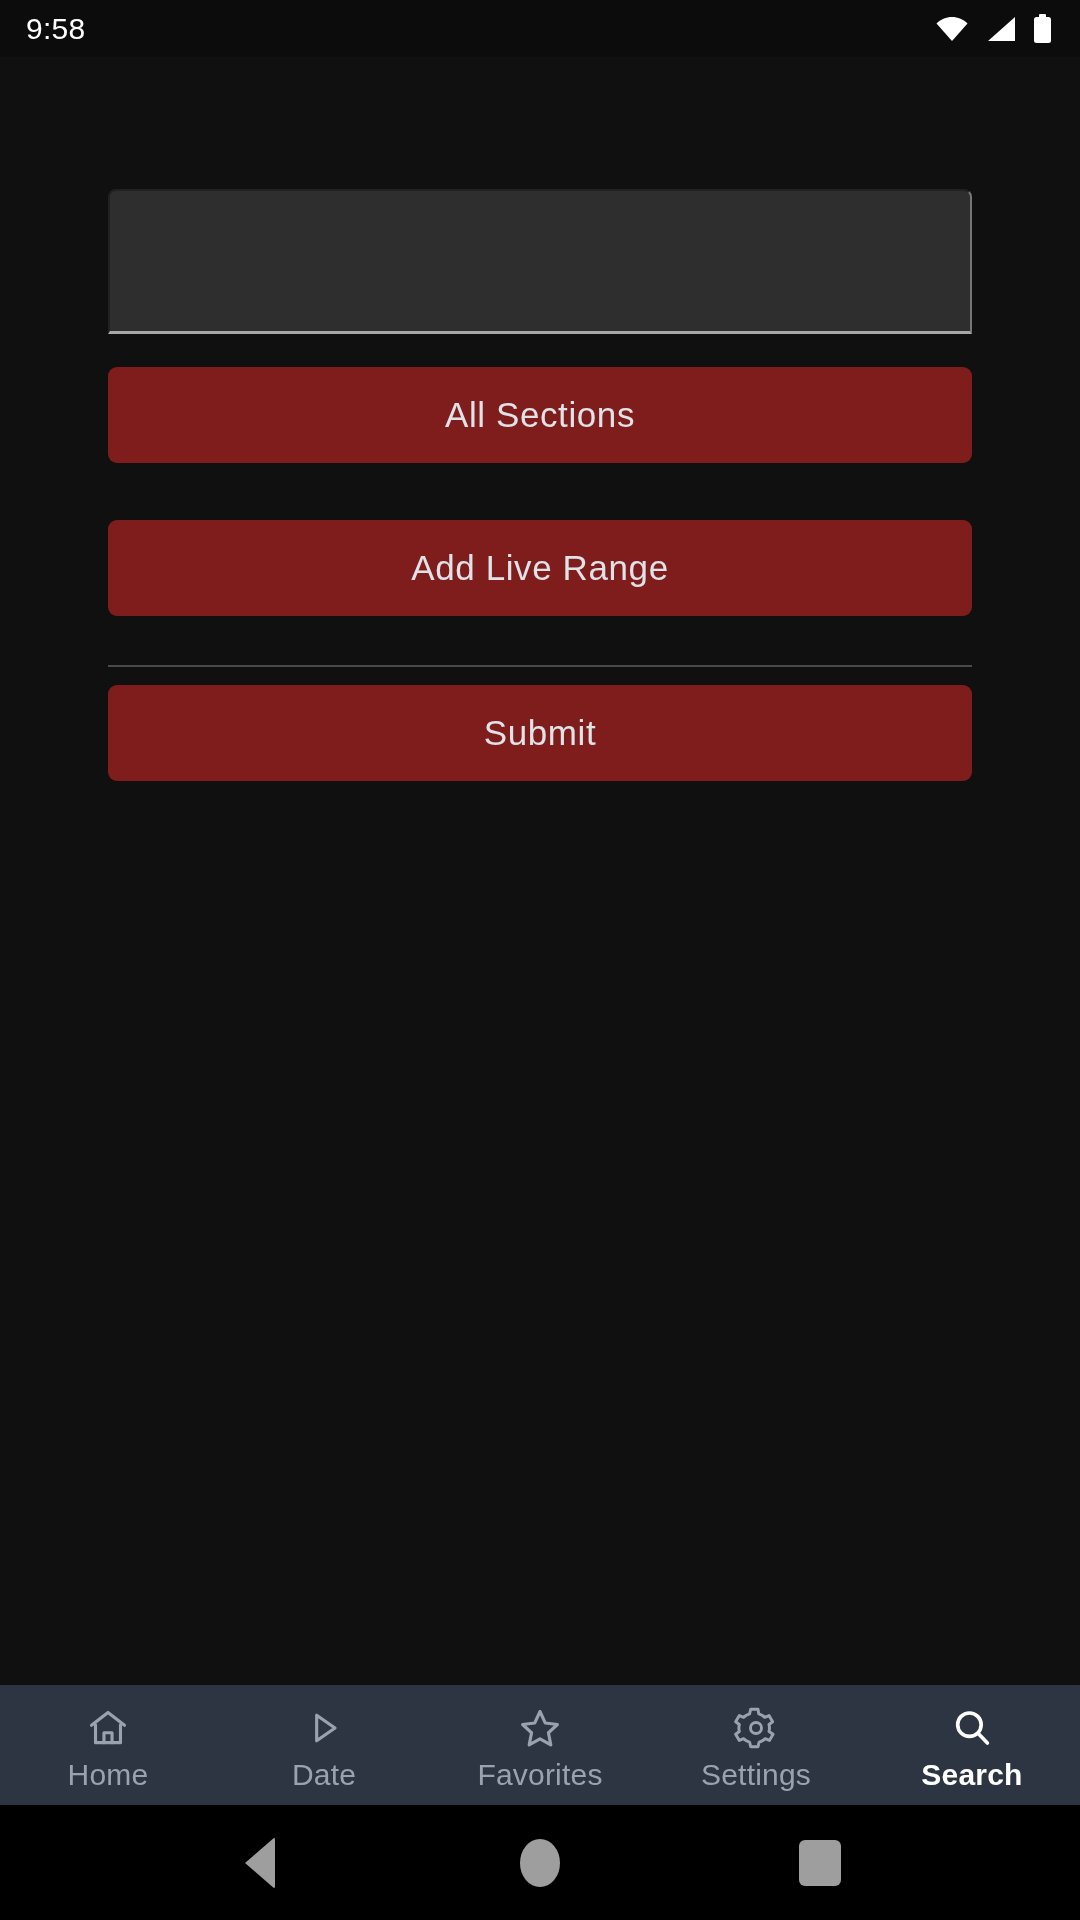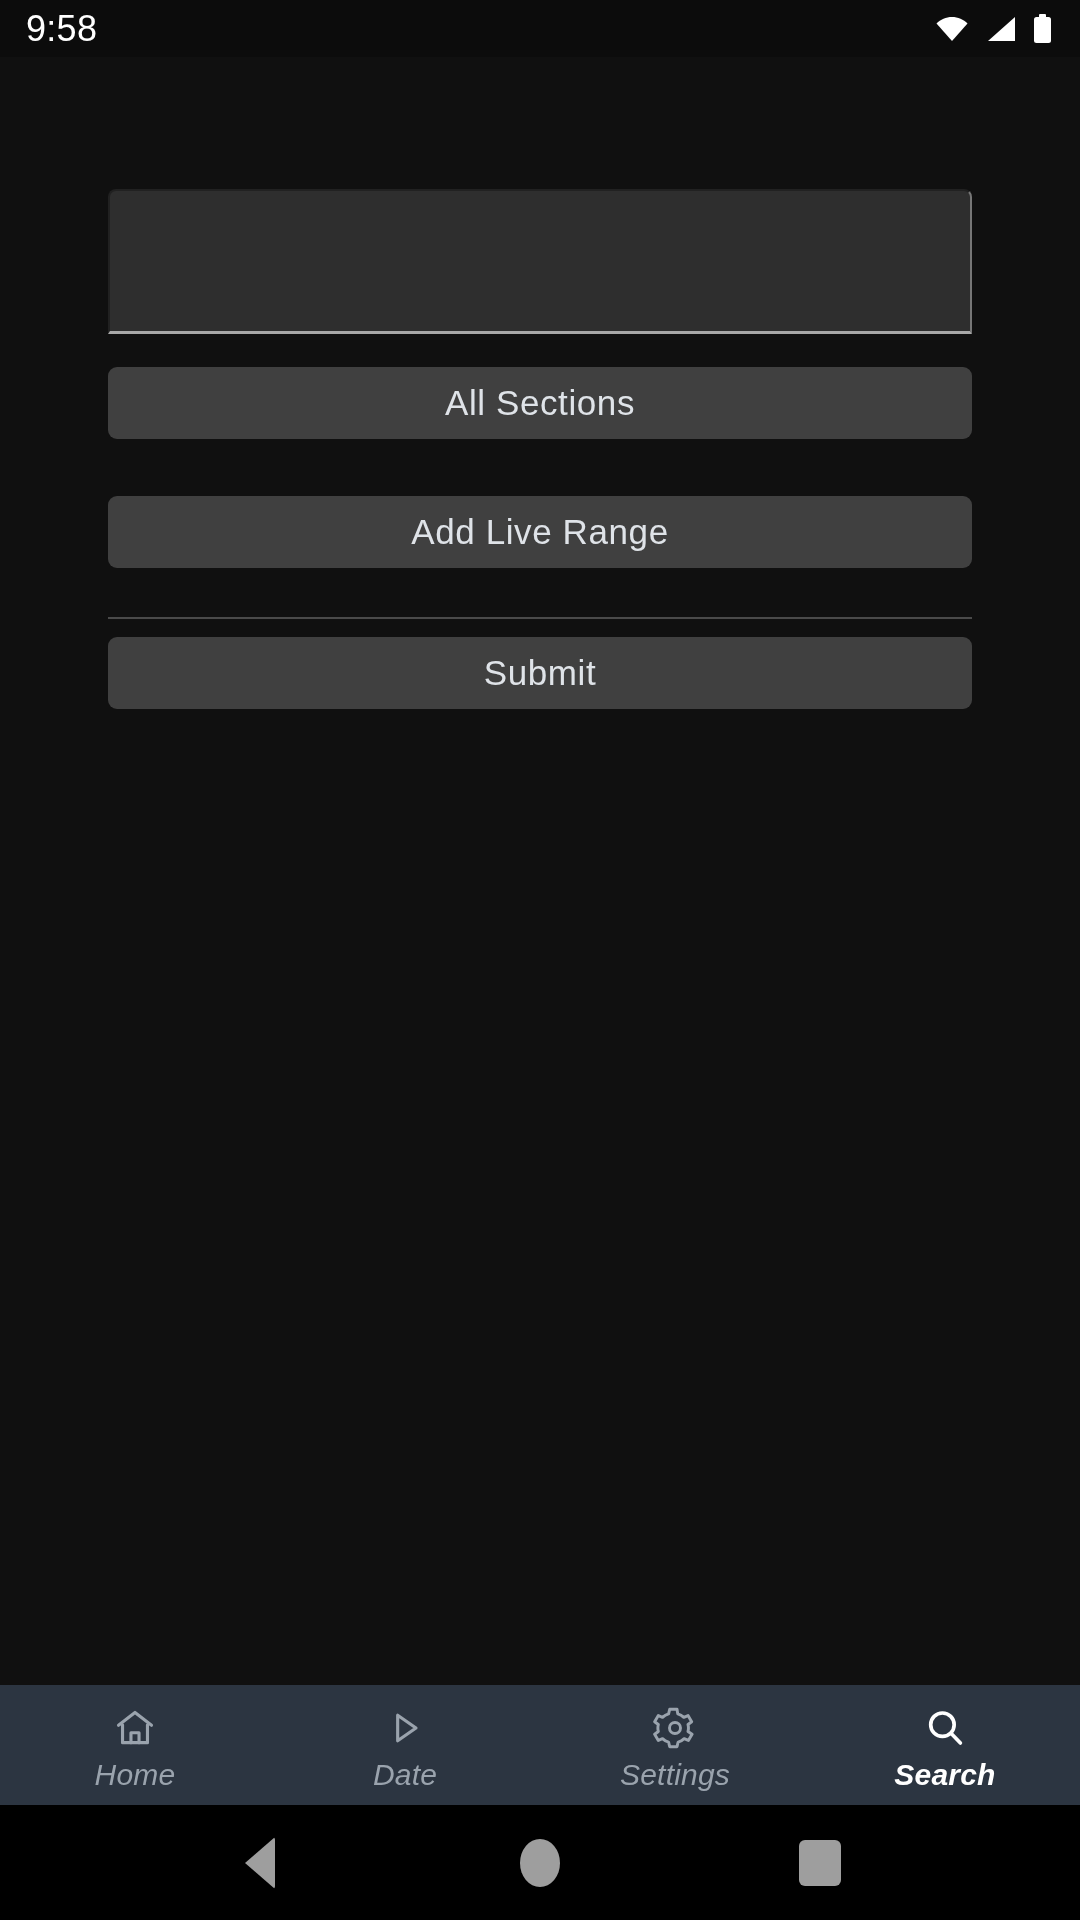--- a/index.html
+++ b/index.html
@@ -26,21 +26,21 @@
     height:57px;
     flex:0 0 57px;
     background:#0c0c0c;
     display:flex;
     align-items:center;
     justify-content:space-between;
     padding:0 28px 0 26px;
   }
   .status-clock {
     color:#ffffff;
-    font-size:36px;
+    font-size:30px;
     letter-spacing:0.3px;
     line-height:1;
   }
   .status-icons {
     display:flex;
     align-items:center;
     gap:17px;
   }
   .status-icons svg { display:block; }
 
@@ -62,22 +62,22 @@
     color:#e8e8e8;
     font-family:"Liberation Sans", sans-serif;
     font-size:30px;
     padding:16px 20px;
     outline:none;
   }
   .text-field::placeholder { color:#8c8c8c; }
 
   .btn {
     width:100%;
-    height:72px;
-    background:#404040;
+    height:96px;
+    background:#7f1d1d;
     border:none;
     border-radius:9px;
     color:#dfe3e8;
     font-family:"Liberation Sans", sans-serif;
     font-size:35px;
     letter-spacing:0.6px;
     display:flex;
     align-items:center;
     justify-content:center;
     cursor:pointer;
@@ -105,21 +105,20 @@
   }
   .nav-item {
     flex:1 1 0;
     display:flex;
     flex-direction:column;
     align-items:center;
     justify-content:center;
     gap:9px;
     cursor:pointer;
     padding-top:4px;
-    font-style:italic;
   }
   .nav-icon { height:46px; display:flex; align-items:center; justify-content:center; }
   .nav-icon svg { display:block; }
   .nav-label {
     font-size:30px;
     line-height:1;
     color:#9aa3ad;
     letter-spacing:0.2px;
   }
   .nav-item.active .nav-label {
@@ -218,20 +217,28 @@
 
     <div class="nav-item">
       <span class="nav-icon">
         <svg width="44" height="44" viewBox="0 0 24 24" fill="none" stroke="#9aa3ad" stroke-width="1.7" stroke-linejoin="round">
           <path d="M8 5 L18 12 L8 19 Z"></path>
         </svg>
       </span>
       <span class="nav-label">Date</span>
     </div>
 
+    <div class="nav-item">
+      <span class="nav-icon">
+        <svg width="44" height="44" viewBox="0 0 24 24" fill="none" stroke="#9aa3ad" stroke-width="1.7" stroke-linejoin="round">
+          <path d="M12 3 L14.9 9.3 L21.5 10.1 L16.6 14.6 L17.9 21.2 L12 17.9 L6.1 21.2 L7.4 14.6 L2.5 10.1 L9.1 9.3 Z"></path>
+        </svg>
+      </span>
+      <span class="nav-label">Favorites</span>
+    </div>
 
     <div class="nav-item">
       <span class="nav-icon">
         <svg width="44" height="44" viewBox="0 0 24 24" fill="none" stroke="#9aa3ad" stroke-width="1.6" stroke-linejoin="round">
           <circle cx="12" cy="12" r="3"></circle>
           <path d="M19.1 13.9 a7.6 7.6 0 0 0 0-3.8 l2-1.5 -2-3.4 -2.3 1 a7.6 7.6 0 0 0-3.3-1.9 L13.1 1.8 h-4 L8.5 4.3 a7.6 7.6 0 0 0-3.3 1.9 l-2.3-1 -2 3.4 2 1.5 a7.6 7.6 0 0 0 0 3.8 l-2 1.5 2 3.4 2.3-1 a7.6 7.6 0 0 0 3.3 1.9 l0.6 2.5 h4 l0.6-2.5 a7.6 7.6 0 0 0 3.3-1.9 l2.3 1 2-3.4 Z"></path>
         </svg>
       </span>
       <span class="nav-label">Settings</span>
     </div>

